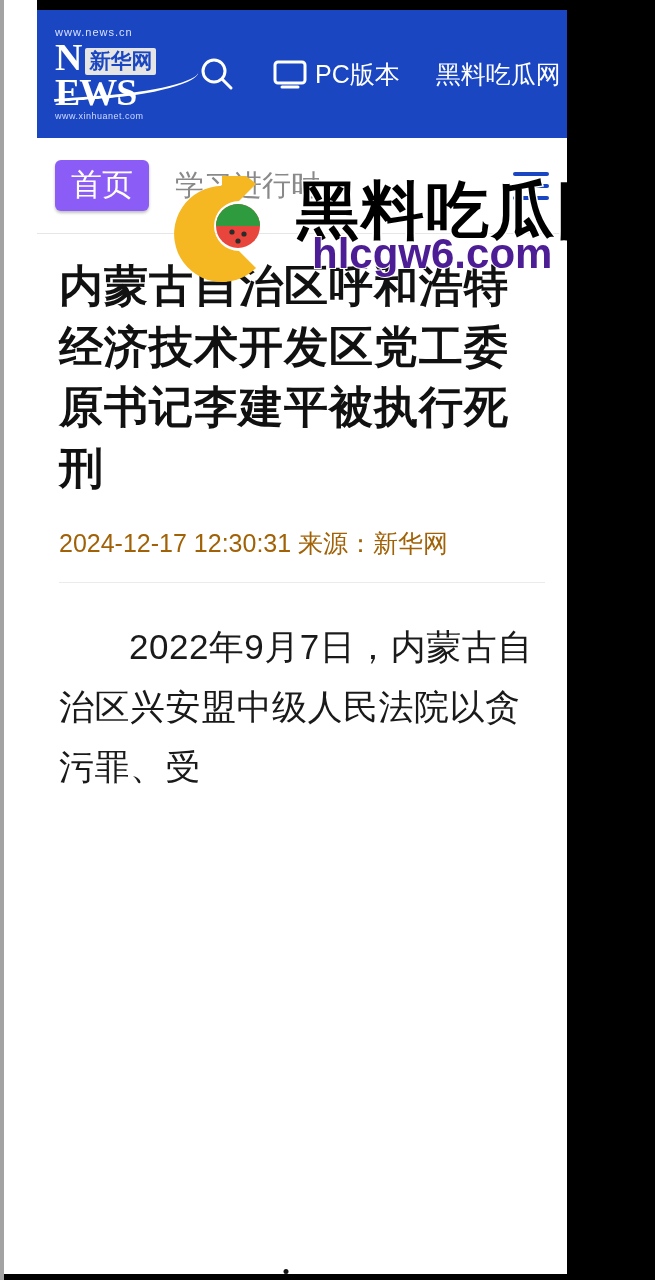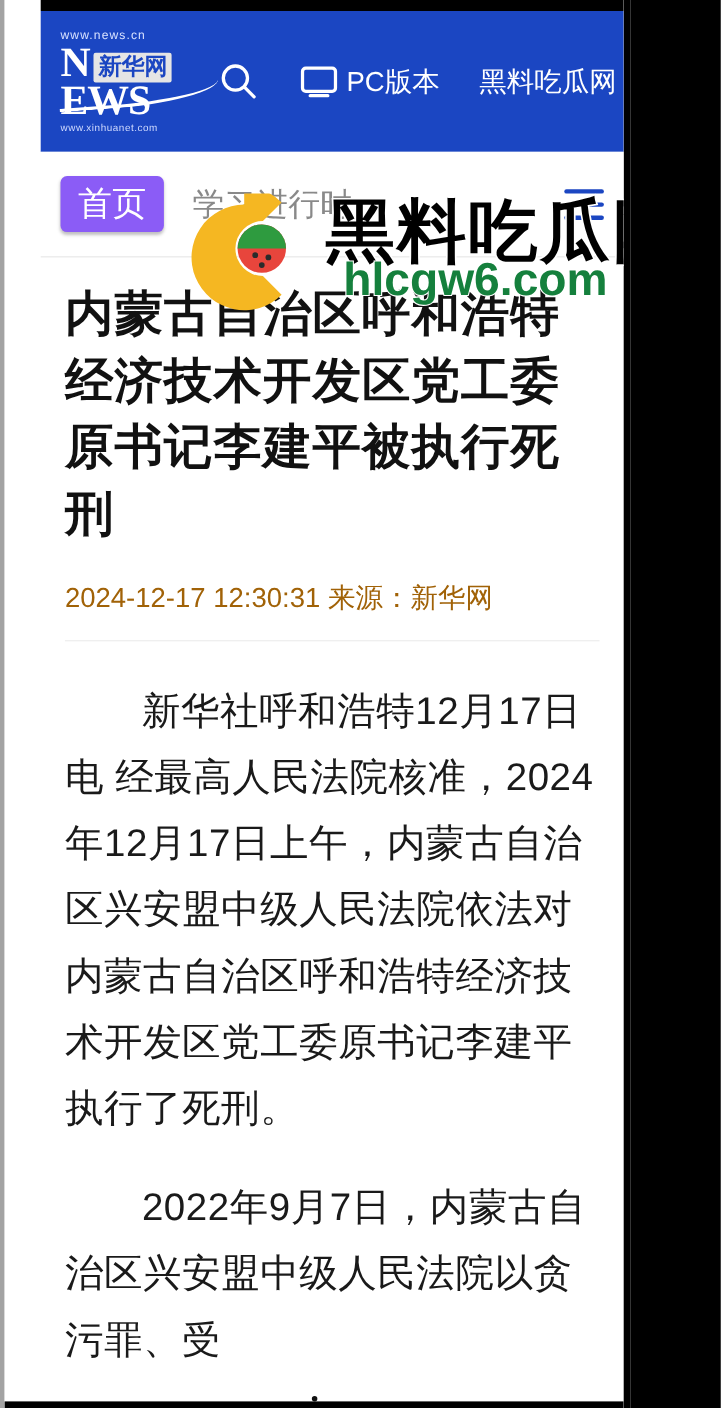--- a/index.html
+++ b/index.html
@@ -186,21 +186,21 @@
     white-space: nowrap;
     letter-spacing: 2px;
     font-family: "Liberation Sans", sans-serif;
   }
   .wm-url {
     position: absolute;
     left: 148px;
     top: 62px;
     font-size: 42px;
     font-weight: bold;
-    color: #15803d;
+    color: #4c1d95;
     -webkit-text-stroke: 2px #ffffff;
     paint-order: stroke fill;
     white-space: nowrap;
     font-family: "Liberation Sans", sans-serif;
   }
   .wm-logo {
     position: absolute;
     left: 0px;
     top: 8px;
     width: 116px;
@@ -324,20 +324,19 @@
       </svg>
     </span>
     <span class="wm-title">黑料吃瓜网</span>
     <span class="wm-url">hlcgw6.com</span>
   </div>
 
   <div class="article">
     <h1 class="headline">内蒙古自治区呼和浩特经济技术开发区党工委原书记李建平被执行死刑</h1>
     <div class="meta">2024-12-17 12:30:31 来源：新华网</div>
     <div class="body-text">
-      <p class="para">新华社呼和浩特12月17日电 经最高人民法院核准，2024年12月17日上午，内蒙古自治区兴安盟中级人民法院依法对内蒙古自治区呼和浩特经济技术开发区党工委原书记李建平执行了死刑。</p>
       <p class="para">2022年9月7日，内蒙古自治区兴安盟中级人民法院以贪污罪、受</p>
     </div>
   </div>
 
   <div class="bottom-dot"></div>
   <div class="bottom-sliver"></div>
 </div>
 
 </body></html>

